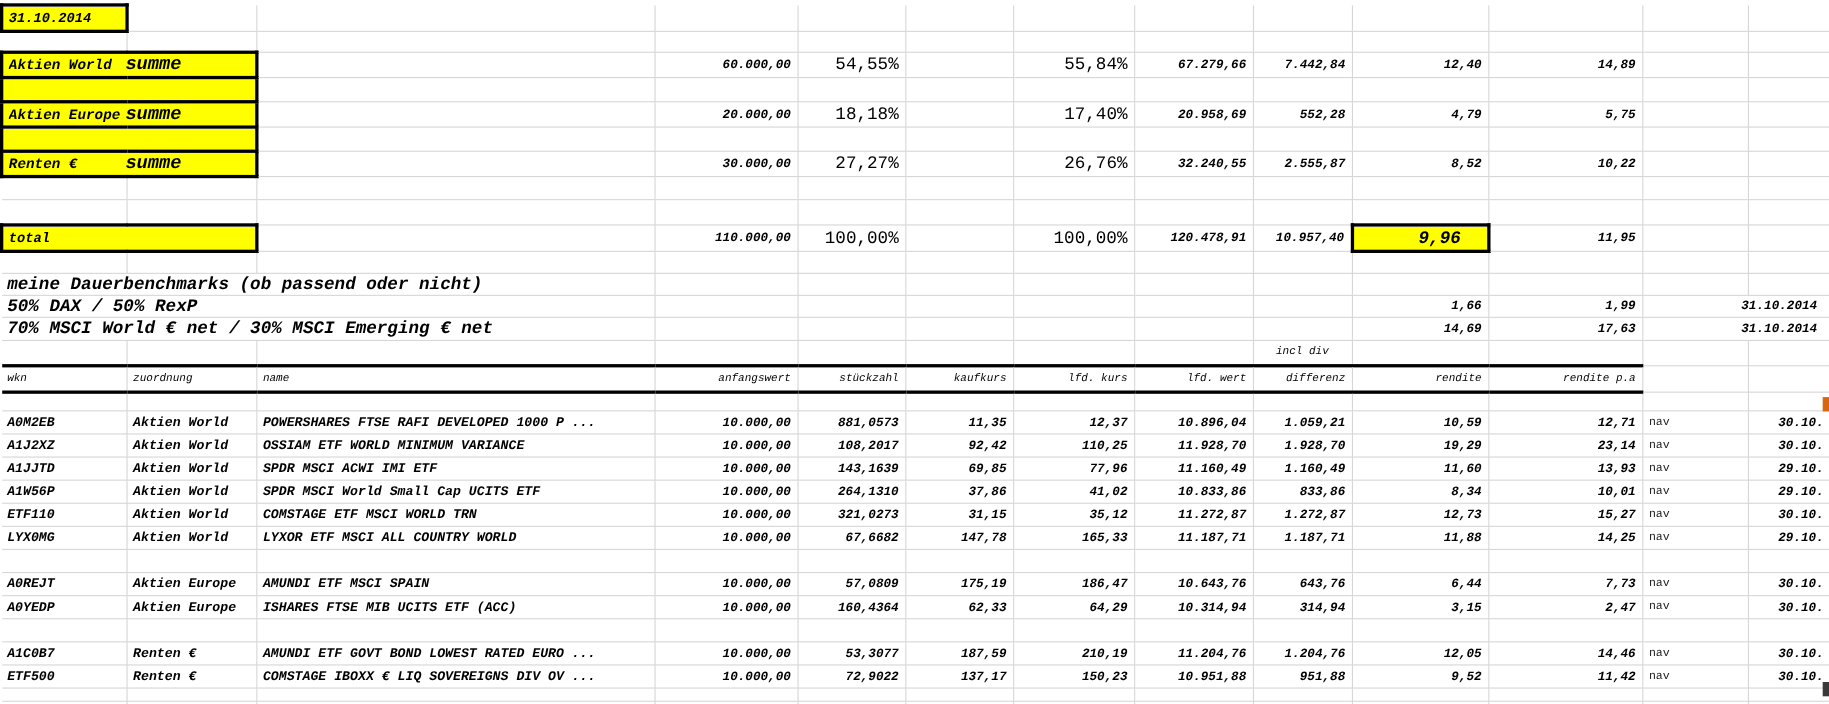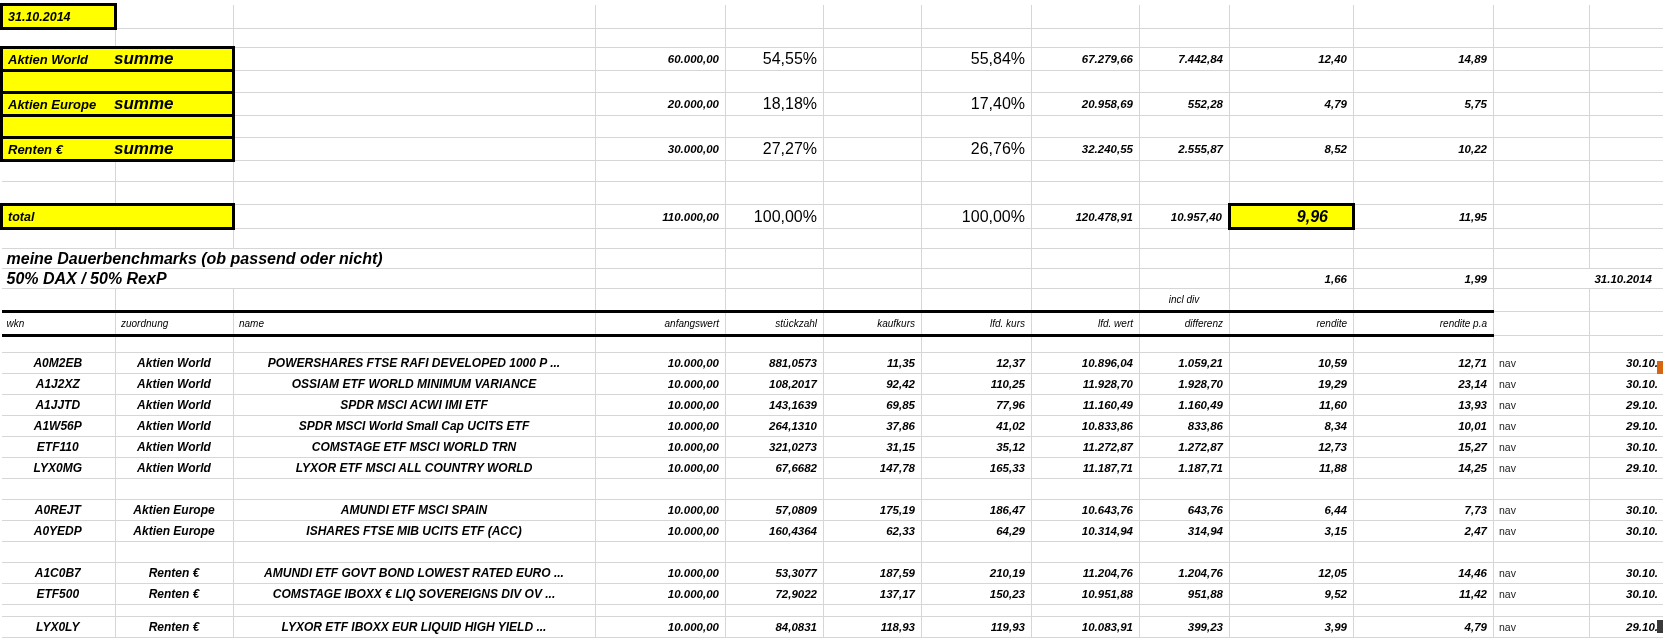--- a/index.html
+++ b/index.html
@@ -1,31 +1,31 @@
 <!DOCTYPE html>
 <html><head>
 <meta charset="utf-8">
 <style>
   html,body{margin:0;padding:0;background:#fff;}
   .wrap{position:relative;width:1663px;height:640px;overflow:hidden;background:#fff;
-        font-family:Liberation Sans, sans-serif;color:#000;}
+        font-family:Liberation Mono, monospace;color:#000;}
   table{border-collapse:collapse;table-layout:fixed;width:1663px;margin-top:3px;}
   td{border-right:1px solid #d6d6d6;border-bottom:1px solid #d6d6d6;
      padding:0 6px 0 5px;font-size:11px;overflow:hidden;white-space:nowrap;
      vertical-align:middle;height:20px;}
   tr.h16 td{height:15px}
   tr.h17 td{height:16px}
   tr.h19 td{height:18px}
   tr.h20 td{height:19px}
   tr.h21 td{height:20px}
   tr.h22 td{height:21px}
   .box{background:#ffff00;border:3px solid #000;}
   .num{font-weight:bold;font-style:italic;text-align:right;font-size:11.5px;}
   .pct{text-align:right;font-size:16px;}
-  .tl{font-weight:bold;font-style:italic;text-align:center;font-size:12px;margin-top:36px;}
+  .tl{font-weight:bold;font-style:italic;text-align:left;font-size:12px;margin-top:36px;}
   .navc{text-align:left;font-size:10.5px;color:#1a1a1a;}
   .hdr{font-style:italic;font-size:10px;color:#000;}
   .hdr-r{text-align:right;}
   .tb{border-bottom:3px solid #000 !important;}
   .date-cell{font-weight:bold;font-style:italic;font-size:12.5px;}
   .sumcell{display:flex;align-items:center;}
   .sum-label{font-weight:bold;font-style:italic;font-size:13px;flex:0 0 106px;overflow:hidden;}
   .sum-sub{font-weight:bold;font-style:italic;font-size:17px;}
   .total-label{font-weight:bold;font-style:italic;font-size:12.5px;}
   .bench{font-weight:bold;font-style:italic;font-size:16px;}
@@ -255,20 +255,32 @@
     <td></td>
           <td></td>
           <td></td>
           <td></td>
           <td></td>
           <td></td>
     <td class="num">1,66</td>
     <td class="num">1,99</td>
     <td colspan="2" class="num" style="padding-right:12px">31.10.2014</td>
   </tr>
+  <tr class="h21">
+    <td colspan="3" class="bench">70% MSCI World € net / 30% MSCI Emerging € net</td>
+    <td></td>
+          <td></td>
+          <td></td>
+          <td></td>
+          <td></td>
+          <td></td>
+    <td class="num">14,69</td>
+    <td class="num">17,63</td>
+    <td colspan="2" class="num" style="padding-right:12px">31.10.2014</td>
+  </tr>
 
   <tr class="h22">
     <td class="tb"></td>
           <td class="tb"></td>
           <td class="tb"></td>
           <td class="tb"></td>
           <td class="tb"></td>
           <td class="tb"></td>
           <td class="tb"></td>
           <td class="tb"></td>

